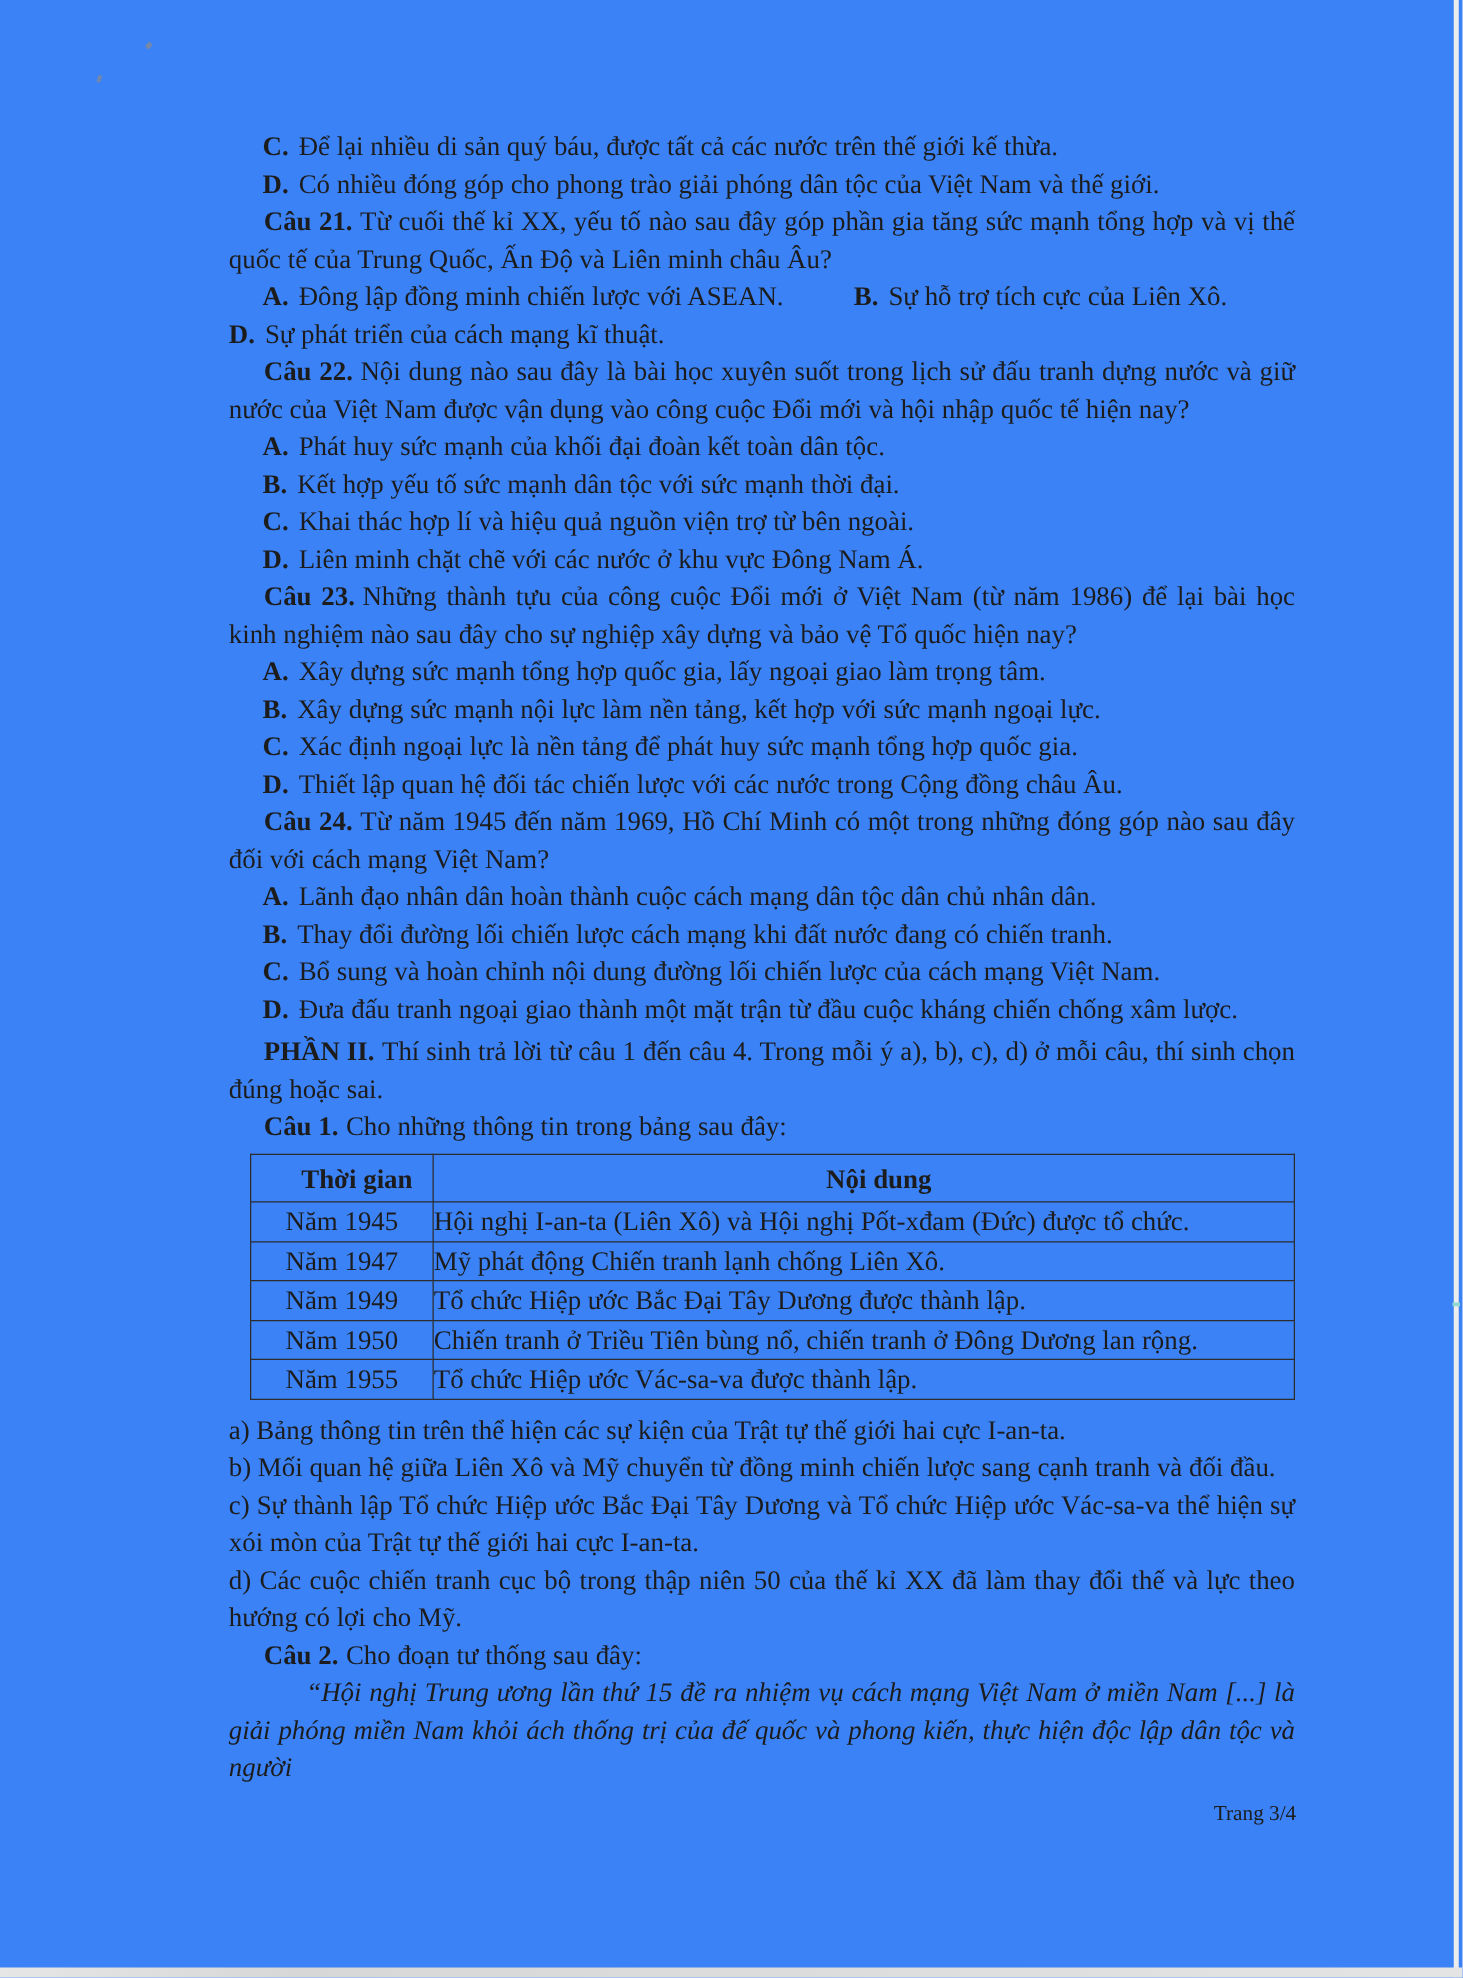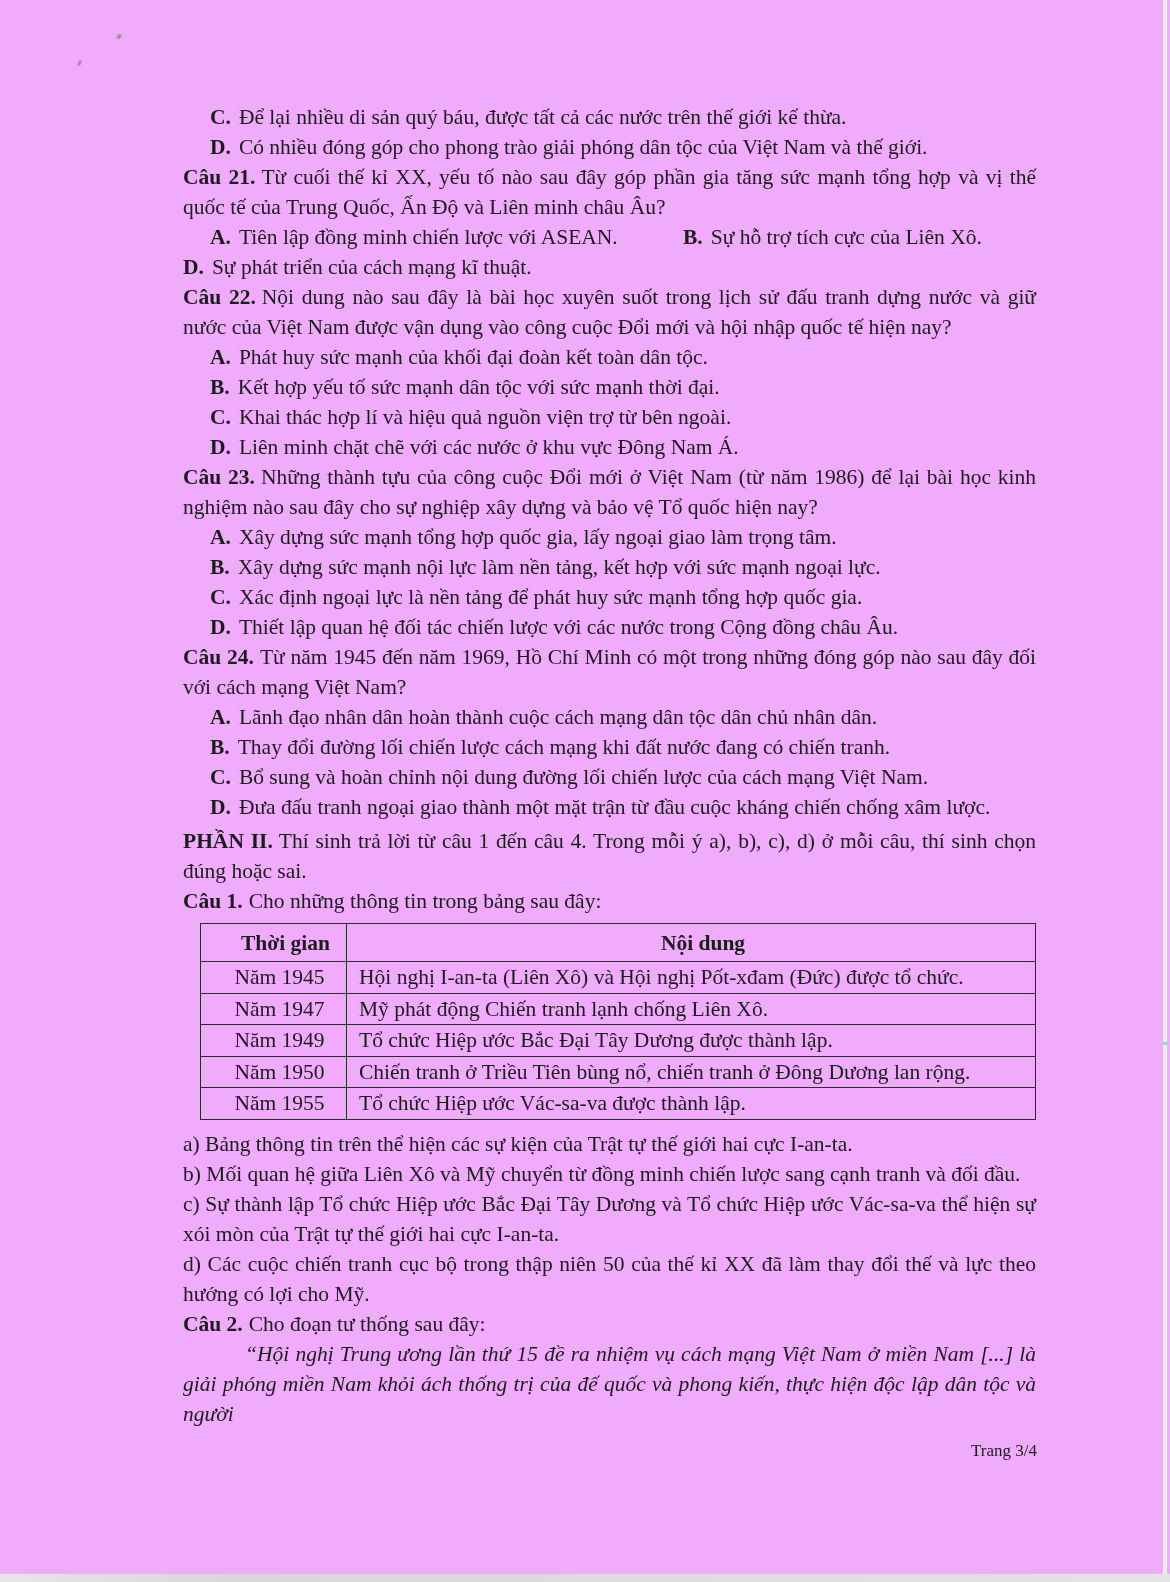--- a/index.html
+++ b/index.html
@@ -1,52 +1,52 @@
 <!DOCTYPE html>
 <html><head>
 <meta charset="utf-8">
 <style>
   html,body{margin:0;padding:0;background:#f2f2f2;}
   .page{
     position:relative;
     width:1170px;height:1582px;
-    background:#f0abfc;
+    background:#3b82f6;
     font-family:"Liberation Serif","DejaVu Serif",serif;
     color:#1c1c1c;
     overflow:hidden;
   }
   .content{
     position:absolute;
     left:183px;top:102px;
     width:853px;
     font-size:21.5px;
     line-height:30px;
   }
   p{margin:0;}
   .q{text-align:justify;}
   .opt{padding-left:27px;}
   .letter{font-weight:700;margin-right:8px;}
-  .qlabel{font-weight:700;margin-right:6px;}
+  .qlabel{font-weight:700;margin-right:6px;margin-left:28px;}
   .optrow{display:flex;}
   .optrow .opt-left{width:473px;padding-left:27px;}
   .optrow .opt-right{flex:1;}
   .part2{text-align:justify;margin-top:4px;}
   .info-table{
     border-collapse:collapse;
     margin:7px 0 9px 17px;
     width:836px;
     table-layout:fixed;
   }
   .info-table th,.info-table td{
     border:1.6px solid #2c2c2c;
     font-size:21.5px;
     padding:0;
   }
   .info-table th{font-weight:700;text-align:center;height:37px;padding-left:24px;}
-  .info-table td{height:30.5px;padding-left:12px;}
+  .info-table td{height:30.5px;}
   .col-time{width:146px;}
   .cell-time{text-align:center;}
   .cell-content{padding-left:13px;}
   .stmt{text-align:justify;}
   .quote{font-style:italic;text-align:justify;text-indent:62px;}
   .footer{
     position:absolute;
     right:133px;top:1441px;
     font-size:17px;
   }
@@ -68,21 +68,21 @@
   <span class="speck speck-1"></span>
   <span class="speck speck-2"></span>
 
   <div class="content">
 
     <p class="opt"><span class="letter">C.</span><span>Để lại nhiều di sản quý báu, được tất cả các nước trên thế giới kế thừa.</span></p>
     <p class="opt"><span class="letter">D.</span><span>Có nhiều đóng góp cho phong trào giải phóng dân tộc của Việt Nam và thế giới.</span></p>
 
     <p class="q"><span class="qlabel">Câu 21.</span><span>Từ cuối thế kỉ XX, yếu tố nào sau đây góp phần gia tăng sức mạnh tổng hợp và vị thế quốc tế của Trung Quốc, Ấn Độ và Liên minh châu Âu?</span></p>
     <div class="optrow">
-      <p class="opt-left"><span class="letter">A.</span><span>Tiên lập đồng minh chiến lược với ASEAN.</span></p>
+      <p class="opt-left"><span class="letter">A.</span><span>Đông lập đồng minh chiến lược với ASEAN.</span></p>
       <p class="opt-right"><span class="letter">B.</span><span>Sự hỗ trợ tích cực của Liên Xô.</span></p>
     </div>
     <div class="optrow">
       <p class="opt-right"><span class="letter">D.</span><span>Sự phát triển của cách mạng kĩ thuật.</span></p>
     </div>
 
     <p class="q"><span class="qlabel">Câu 22.</span><span>Nội dung nào sau đây là bài học xuyên suốt trong lịch sử đấu tranh dựng nước và giữ nước của Việt Nam được vận dụng vào công cuộc Đổi mới và hội nhập quốc tế hiện nay?</span></p>
     <p class="opt"><span class="letter">A.</span><span>Phát huy sức mạnh của khối đại đoàn kết toàn dân tộc.</span></p>
     <p class="opt"><span class="letter">B.</span><span>Kết hợp yếu tố sức mạnh dân tộc với sức mạnh thời đại.</span></p>
     <p class="opt"><span class="letter">C.</span><span>Khai thác hợp lí và hiệu quả nguồn viện trợ từ bên ngoài.</span></p>

